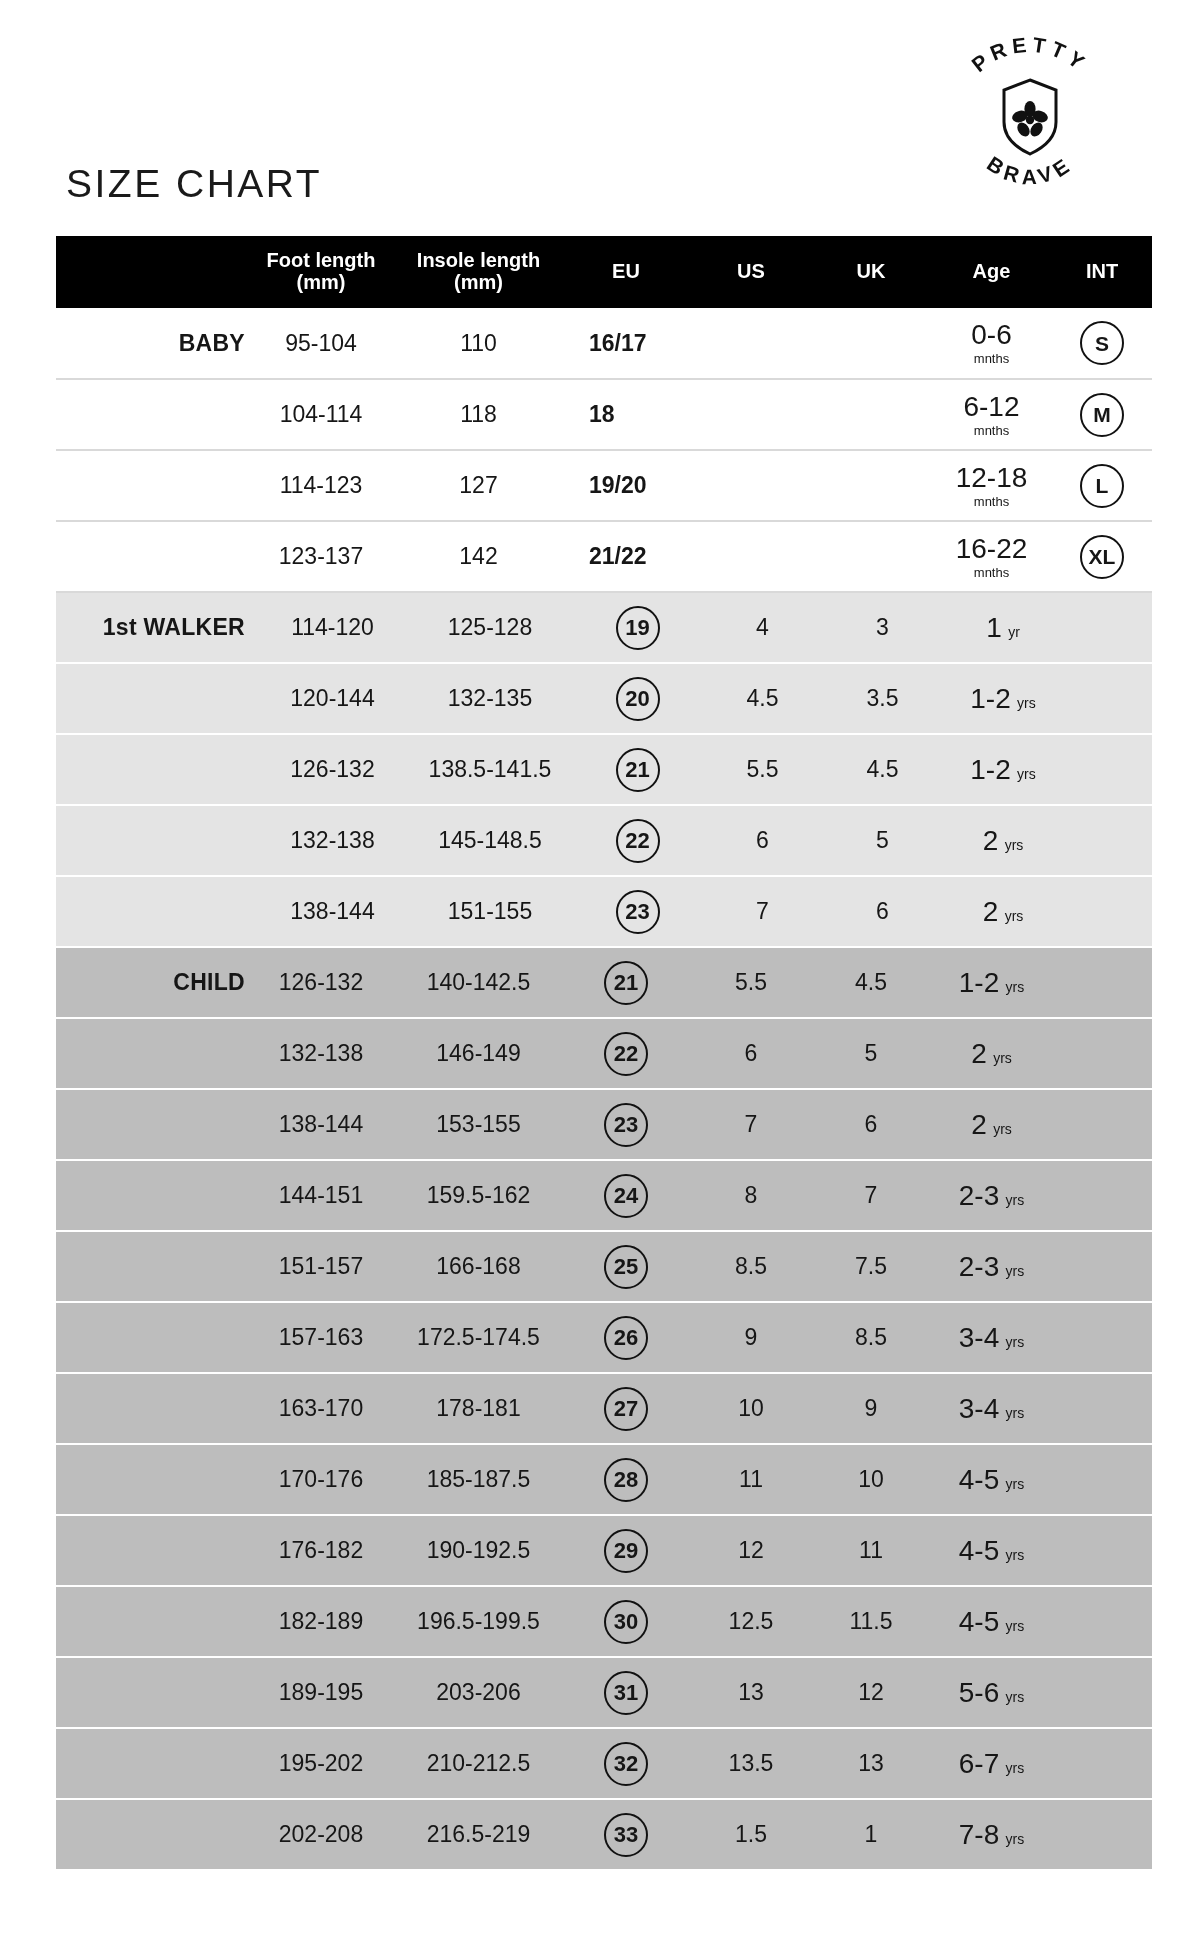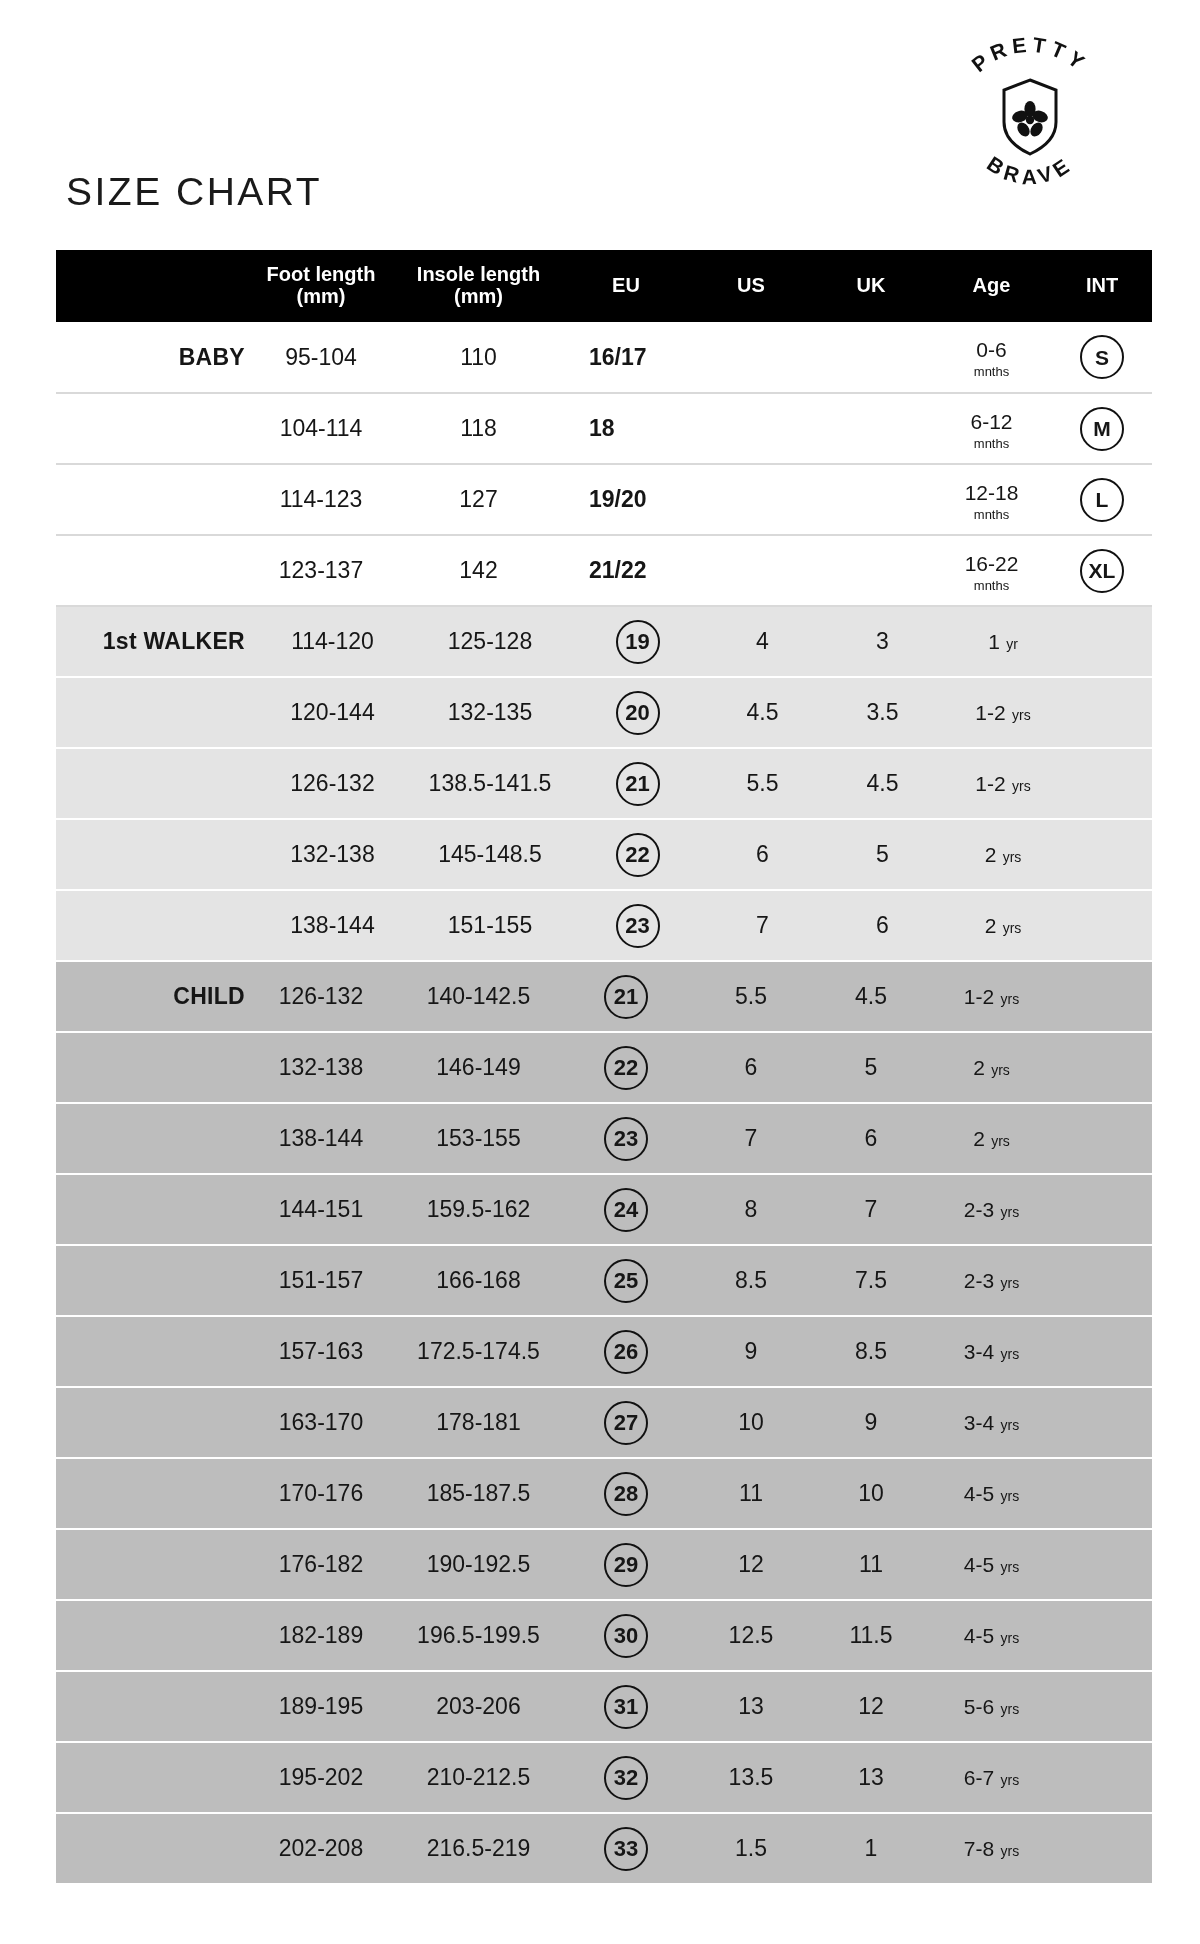--- a/index.html
+++ b/index.html
@@ -20,32 +20,32 @@
     top: 34px;
     left: 930px;
     width: 200px;
     height: 160px;
   }
   .logo svg { display: block; }
 
   
   .page-title {
     position: absolute;
-    top: 170px;
+    top: 162px;
     left: 66px;
     font-size: 39px;
     letter-spacing: 2.5px;
     font-weight: 400;
     color: #1a1a1a;
   }
 
   
   .chart-wrap {
     position: absolute;
-    top: 250px;
+    top: 236px;
     left: 56px;
     width: 1096px;
   }
   table.size-chart {
     width: 1096px;
     border-collapse: collapse;
     table-layout: fixed;
   }
   table.size-chart col.c-group  { width: 190px; }
   table.size-chart col.c-foot   { width: 150px; }
@@ -103,21 +103,21 @@
     width: 44px;
     height: 44px;
     border: 2px solid #111111;
     border-radius: 50%;
     font-size: 22px;
     font-weight: 700;
     line-height: 1;
   }
   .circle.int { font-size: 21px; }
 
-  .age-main { font-size: 21px; }
+  .age-main { font-size: 28px; }
   .age-unit { font-size: 14px; }
   .age-stack { line-height: 1.0; }
   .age-stack .age-unit { display: block; font-size: 13px; margin-top: 2px; }
 
   
   .bottom-rule {
     position: absolute;
     left: 56px;
     top: 1920px;
     width: 1096px;

